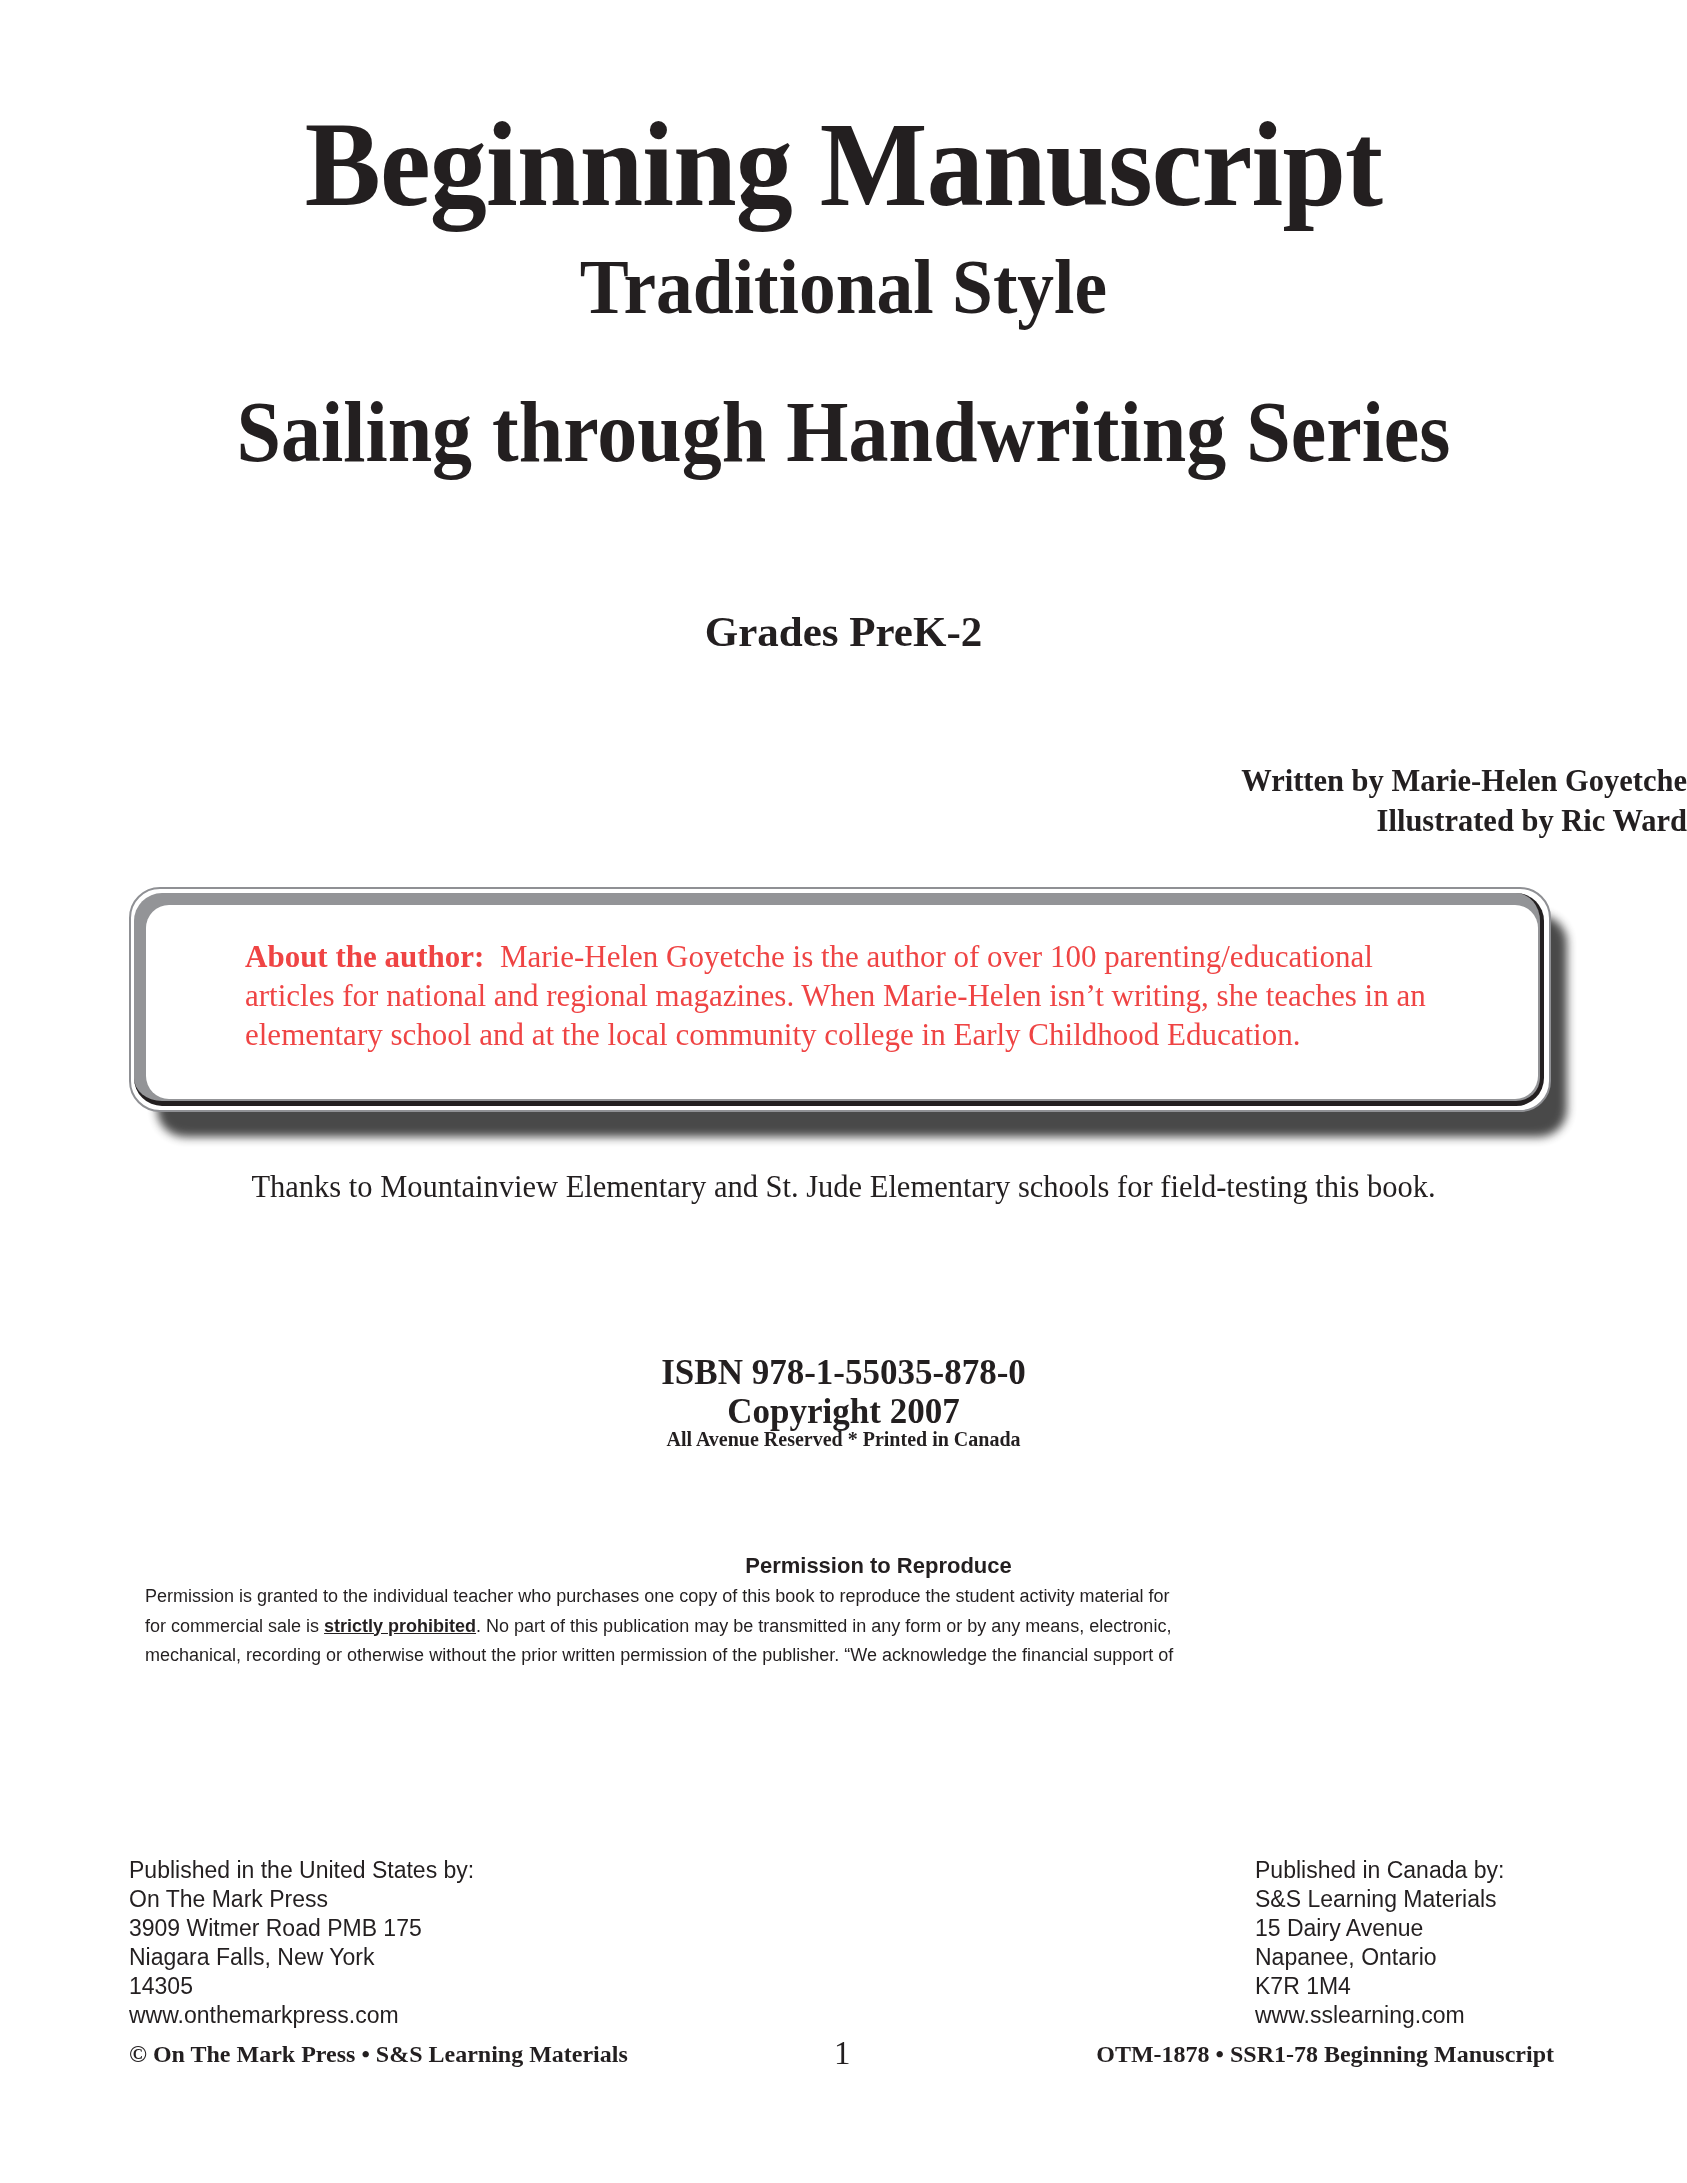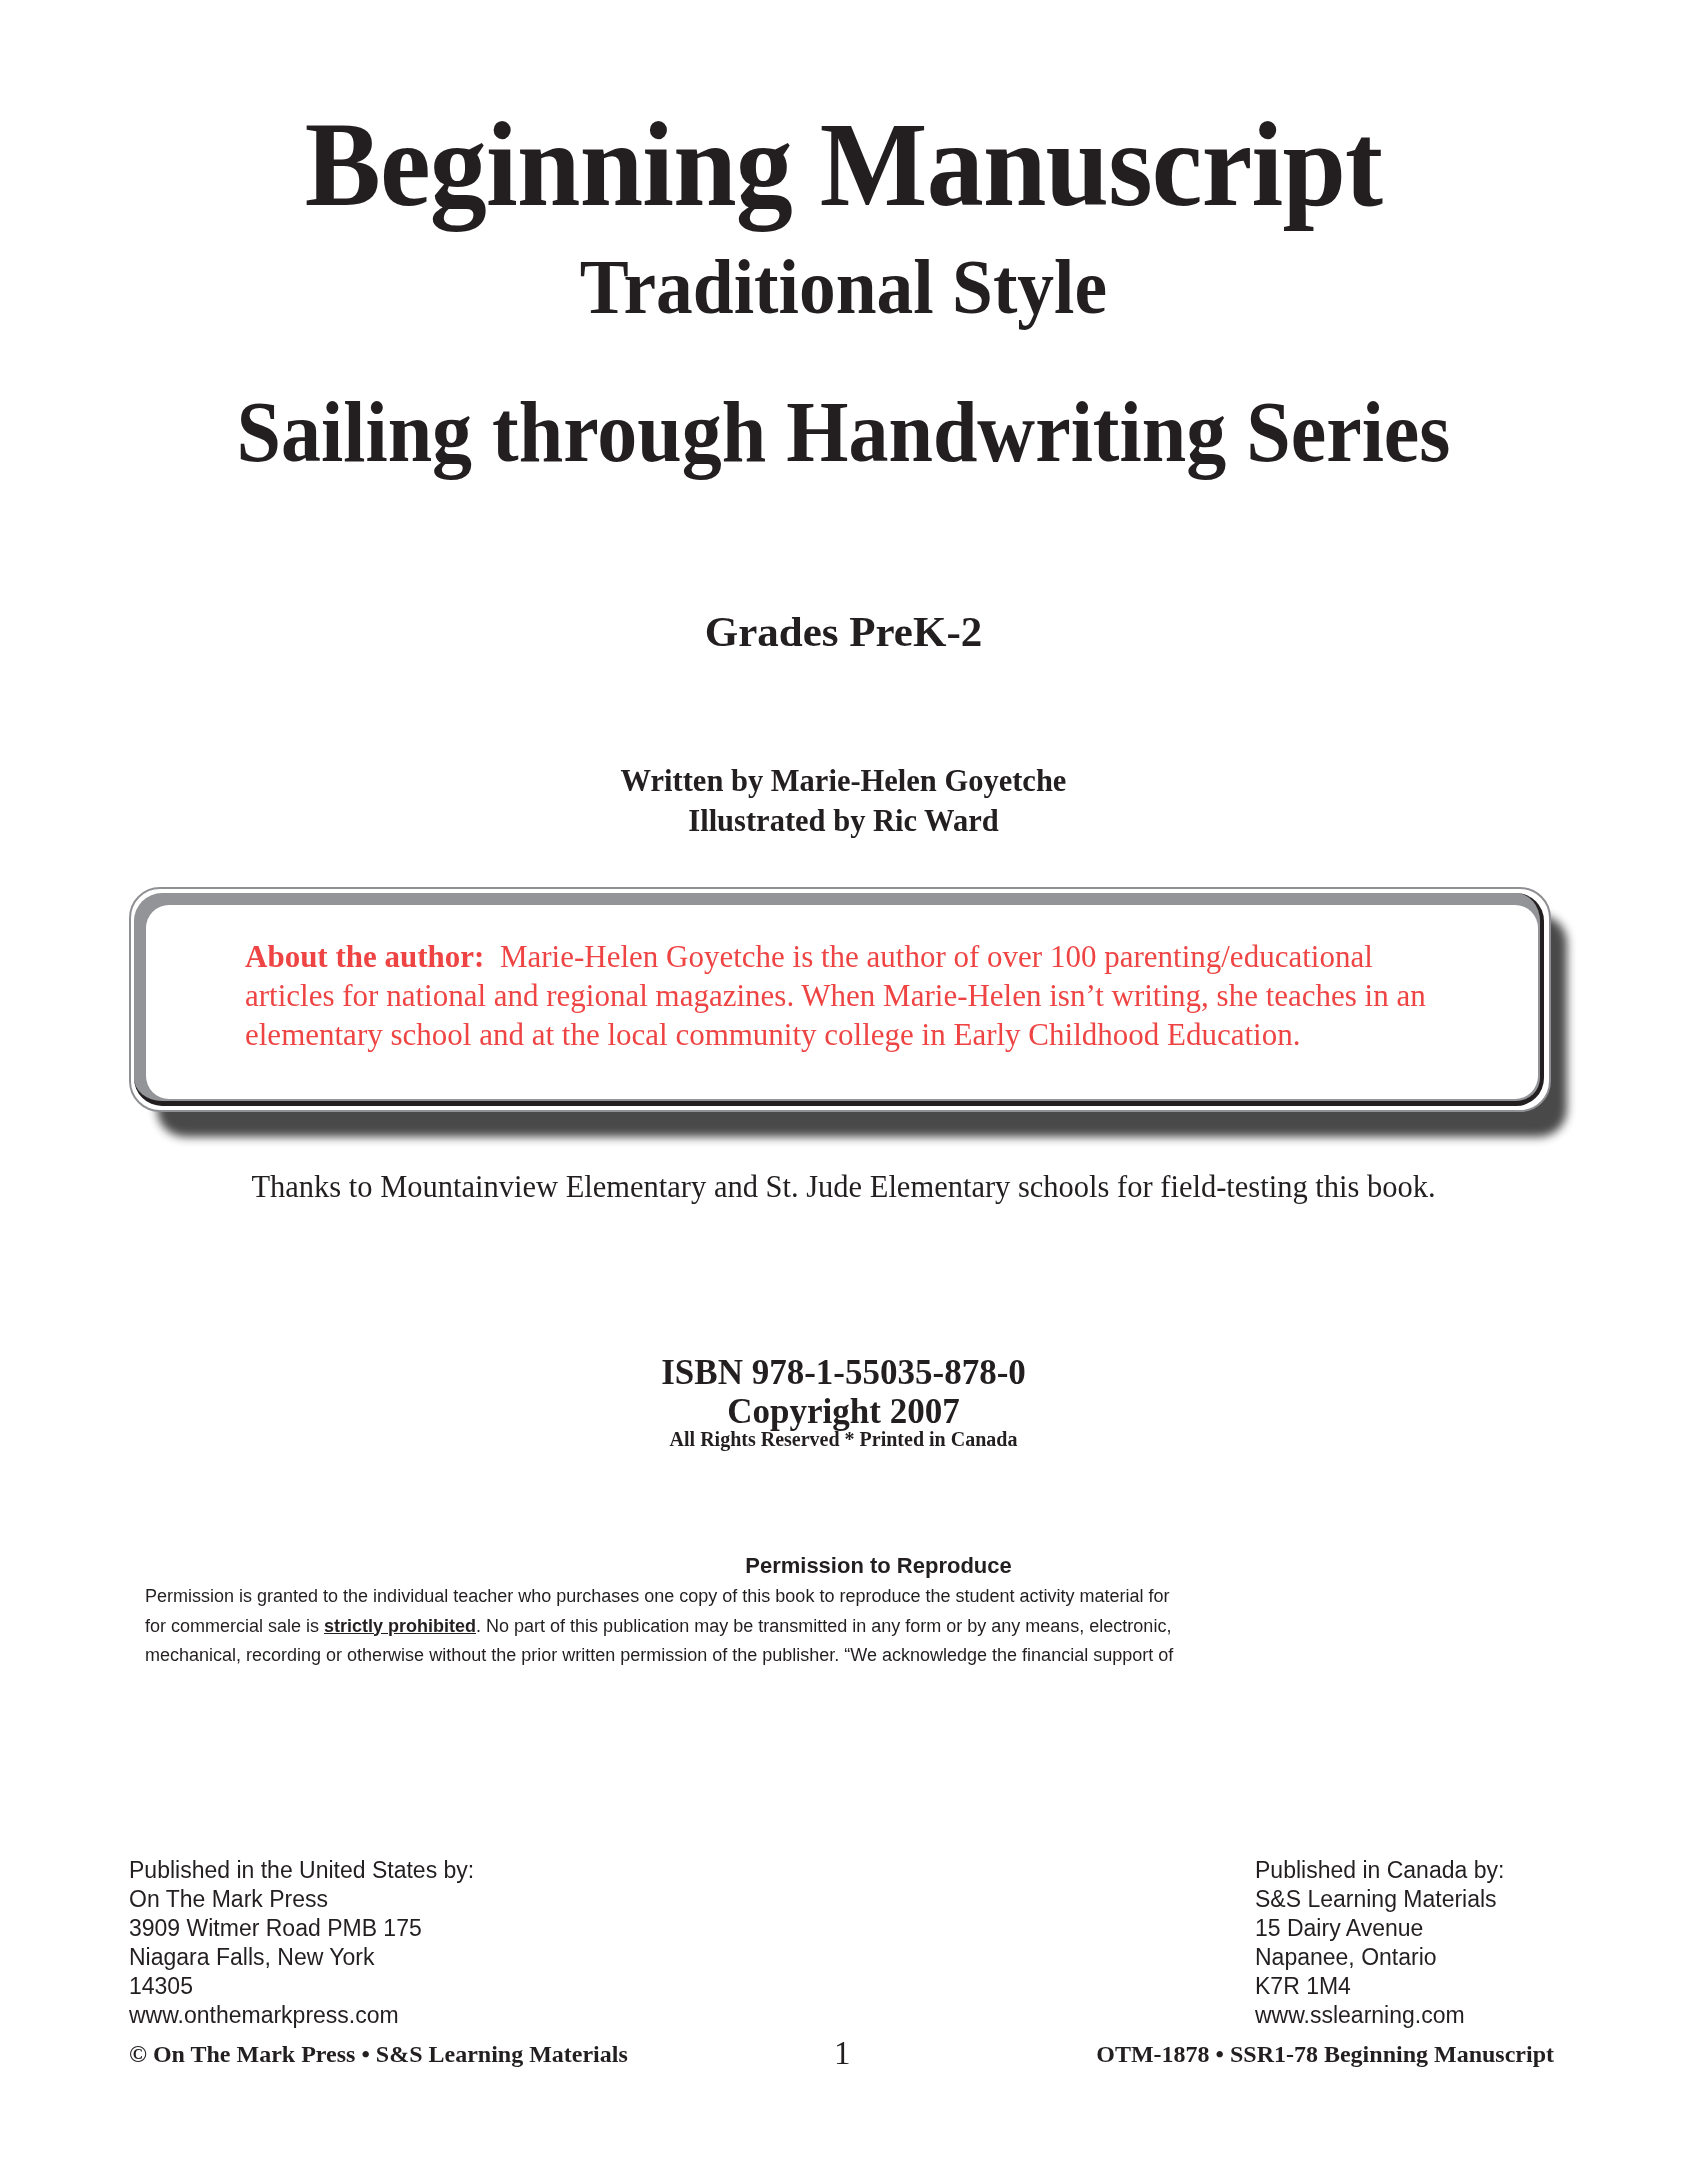--- a/index.html
+++ b/index.html
@@ -50,20 +50,21 @@
     .grades {
       top: 610px;
       font-size: 43px;
       font-weight: bold;
       line-height: 1;
     }
     .credit {
       font-size: 30.5px;
       font-weight: bold;
       line-height: 1;
+      text-align: right;
     }
     .credit.written { top: 766px; }
     .credit.illustrated { top: 806px; }
 
     
     .author-box-shadow {
       position: absolute;
       left: 157px;
       top: 915px;
       width: 1410px;
@@ -210,21 +211,21 @@
     <span class="author-line"><span class="lbl">About the author:</span>&nbsp;&nbsp;<span>Marie-Helen Goyetche is the author of over 100 parenting/educational</span></span>
     <span class="author-line">articles for national and regional magazines. When Marie-Helen isn’t writing, she teaches in an</span>
     <span class="author-line">elementary school and at the local community college in Early Childhood Education.</span>
   </div>
 </div>
 
 <div class="center-line serif thanks">Thanks to Mountainview Elementary and St. Jude Elementary schools for field-testing this book.</div>
 
 <div class="center-line serif isbn">ISBN 978-1-55035-878-0</div>
 <div class="center-line serif copyright">Copyright 2007</div>
-<div class="center-line serif rights">All Rights Reserved * Printed in Canada</div>
+<div class="center-line serif rights">All Avenue Reserved * Printed in Canada</div>
 
 <div class="center-line sans perm-heading">Permission to Reproduce</div>
 <div class="perm-body sans">
   <span class="perm-line">Permission is granted to the individual teacher who purchases one copy of this book to reproduce the student activity material for</span>
   <span class="perm-line"><span>for commercial sale is </span><span class="perm-strong">strictly prohibited</span><span>.  No part of this publication may be transmitted in any form or by any means, electronic,</span></span>
   <span class="perm-line">mechanical, recording or otherwise without the prior written permission of the publisher.  “We acknowledge the financial support of</span>
 </div>
 
 <div class="pub-block us sans">
   <span class="pub-line">Published in the United States by:</span>

